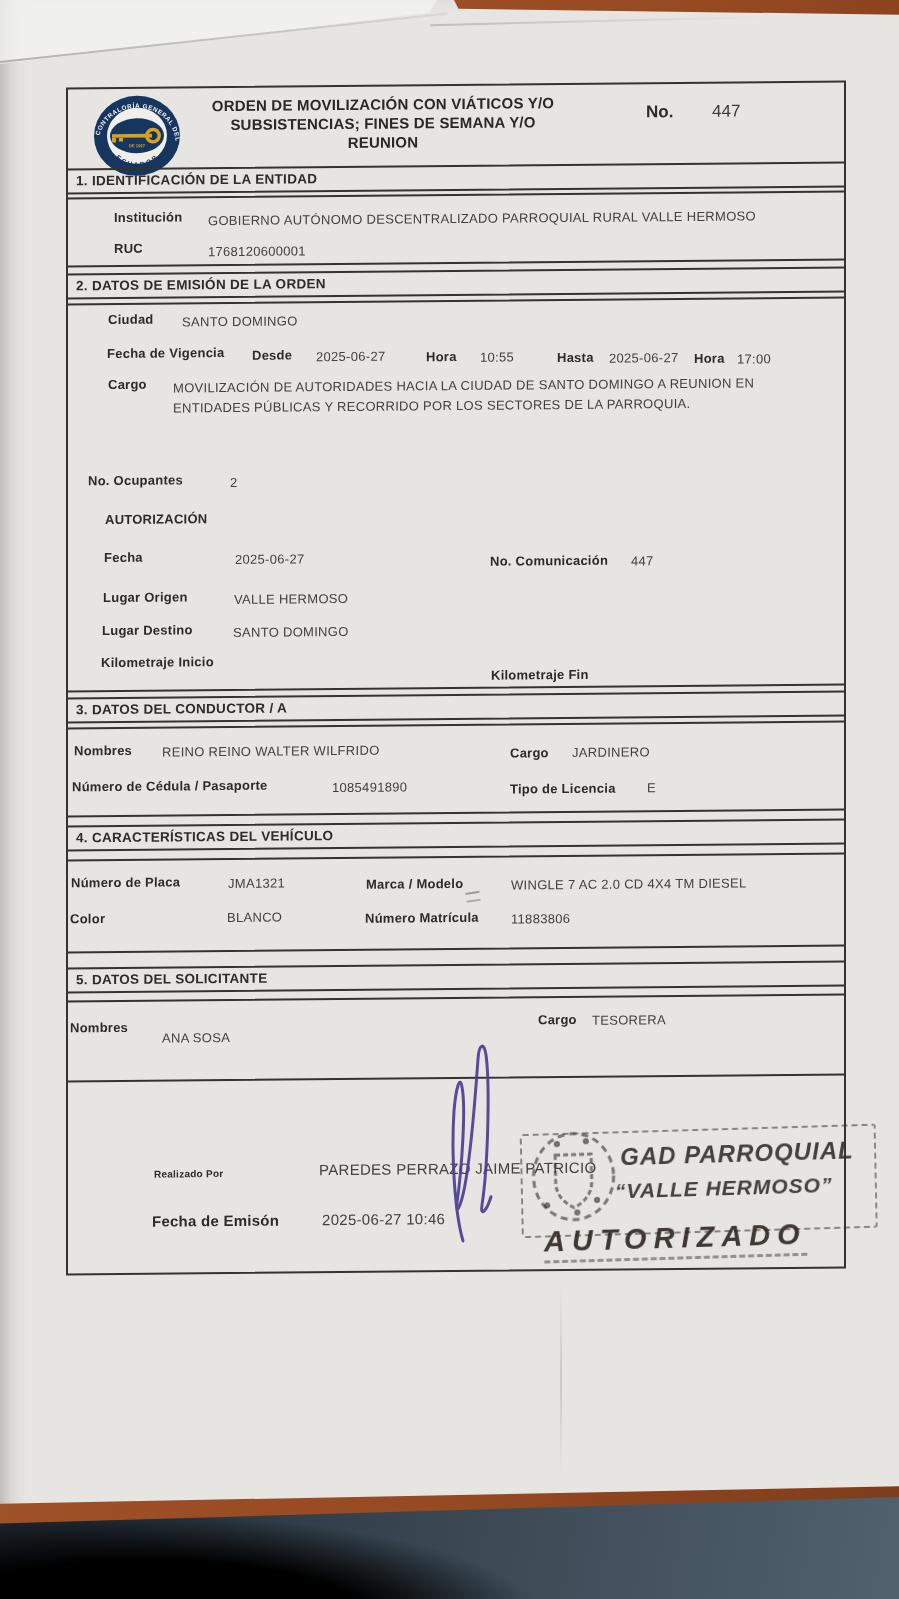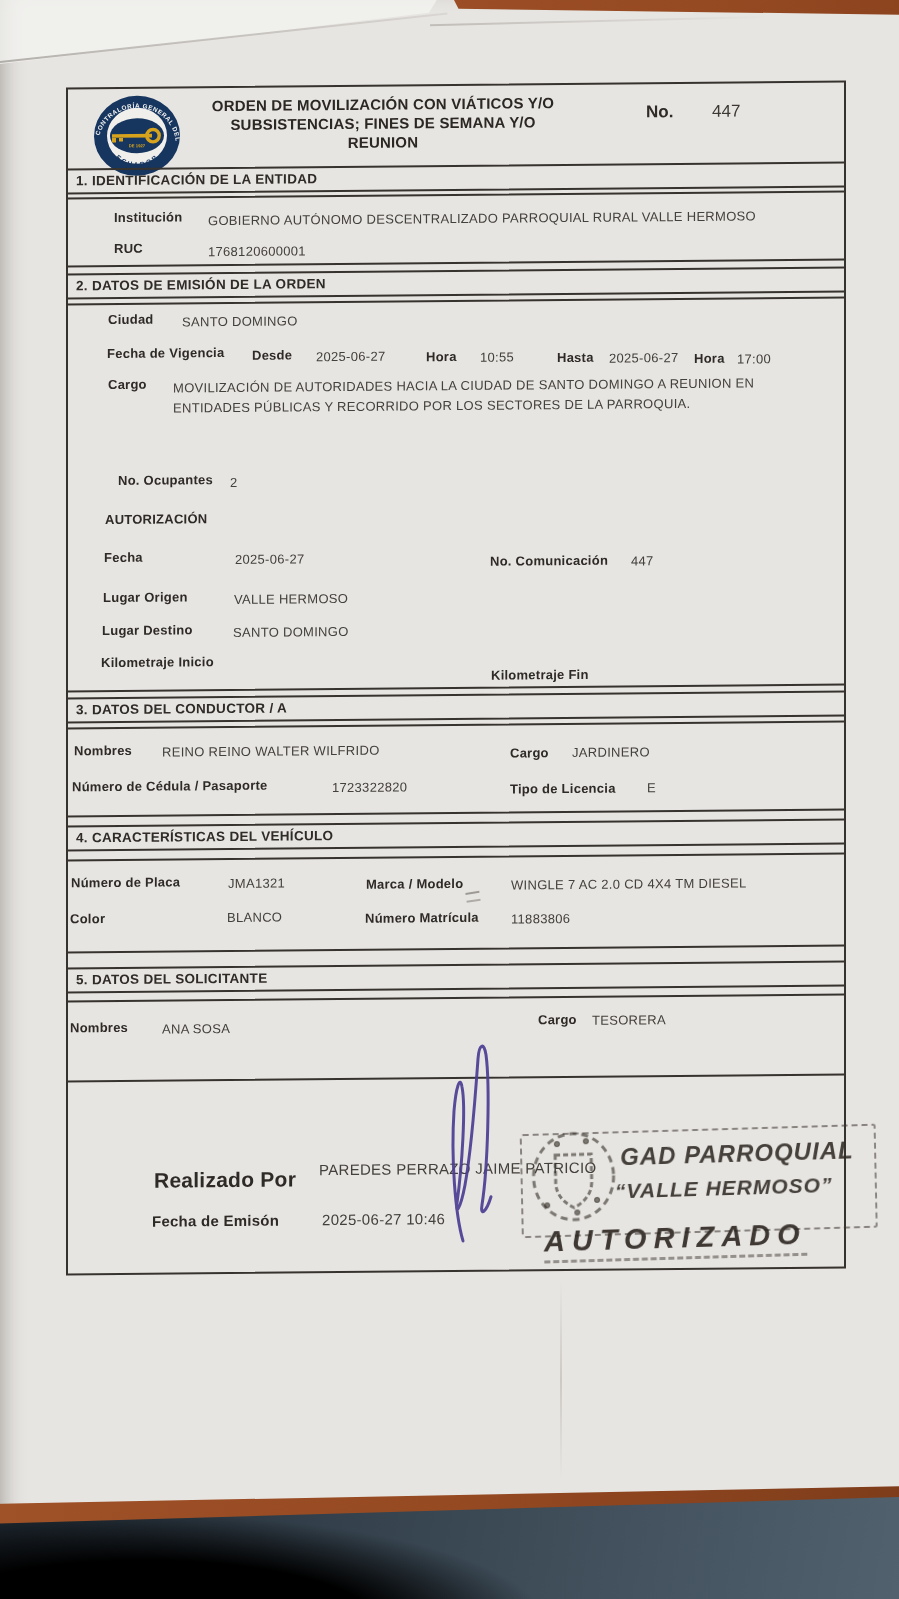--- a/index.html
+++ b/index.html
@@ -129,21 +129,21 @@
       <span class="lbl" style="left:489px;top:49px">Hasta</span>
       <span class="val" style="left:541px;top:50px">2025-06-27</span>
       <span class="lbl" style="left:626px;top:51px">Hora</span>
       <span class="val" style="left:669px;top:52px">17:00</span>
 
       <span class="lbl" style="left:40px;top:72px">Cargo</span>
       <div class="motivo" style="left:105px;top:74px">
         <span style="position:static">MOVILIZACIÓN DE AUTORIDADES HACIA LA CIUDAD DE SANTO DOMINGO A REUNION EN</span><br>
         <span style="position:static">ENTIDADES PÚBLICAS Y RECORRIDO POR LOS SECTORES DE LA PARROQUIA.</span></div>
 
-      <span class="lbl" style="left:50px;top:168px">No. Ocupantes</span>
+      <span class="lbl" style="left:20px;top:168px">No. Ocupantes</span>
       <span class="val" style="left:162px;top:171px">2</span>
 
       <span class="lbl" style="left:37px;top:207px">AUTORIZACIÓN</span>
 
       <span class="lbl" style="left:36px;top:245px">Fecha</span>
       <span class="val" style="left:167px;top:248px">2025-06-27</span>
       <span class="lbl" style="left:422px;top:252px">No. Comunicación</span>
       <span class="val" style="left:563px;top:253px">447</span>
 
       <span class="lbl" style="left:35px;top:285px">Lugar Origen</span>
@@ -157,21 +157,21 @@
     </div>
 
     <div class="band" style="top:608px">
       <span>3. DATOS DEL CONDUCTOR / A</span></div>
     <div class="bx" style="top:638px;height:86px">
       <span class="lbl" style="left:6px;top:14px">Nombres</span>
       <span class="val" style="left:94px;top:16px">REINO REINO WALTER WILFRIDO</span>
       <span class="lbl" style="left:442px;top:20px">Cargo</span>
       <span class="val" style="left:504px;top:20px">JARDINERO</span>
       <span class="lbl" style="left:4px;top:50px">Número de Cédula / Pasaporte</span>
-      <span class="val" style="left:264px;top:53px">1723322820</span>
+      <span class="val" style="left:264px;top:53px">1085491890</span>
       <span class="lbl" style="left:442px;top:56px">Tipo de Licencia</span>
       <span class="val" style="left:579px;top:56px">E</span>
     </div>
 
     <div class="band" style="top:736px">
       <span>4. CARACTERÍSTICAS DEL VEHÍCULO</span></div>
     <div class="bx" style="top:770px;height:90px">
       <span class="lbl" style="left:3px;top:14px">Número de Placa</span>
       <span class="val" style="left:160px;top:16px">JMA1321</span>
       <span class="lbl" style="left:298px;top:18px">Marca / Modelo</span>
@@ -179,26 +179,26 @@
       <span class="lbl" style="left:2px;top:50px">Color</span>
       <span class="val" style="left:159px;top:50px">BLANCO</span>
       <span class="lbl" style="left:297px;top:52px">Número Matrícula</span>
       <span class="val" style="left:443px;top:54px">11883806</span>
     </div>
 
     <div class="band" style="top:878px">
       <span>5. DATOS DEL SOLICITANTE</span></div>
     <div class="bx" style="top:911px;height:78px">
       <span class="lbl" style="left:2px;top:18px">Nombres</span>
-      <span class="val" style="left:94px;top:20px">ANA SOSA</span>
+      <span class="val" style="left:94px;top:29px">ANA SOSA</span>
       <span class="lbl" style="left:470px;top:14px">Cargo</span>
       <span class="val" style="left:524px;top:15px">TESORERA</span>
     </div>
 
-    <span class="lbl" style="left:86px;top:1080px;font-size:21px">Realizado Por</span>
+    <span class="lbl" style="left:86px;top:1080px;font-size:10px">Realizado Por</span>
     <span class="val" style="left:251px;top:1074px;font-size:15px">PAREDES PERRAZO JAIME PATRICIO</span>
     <span class="lbl" style="left:84px;top:1124px;font-size:15px">Fecha de Emisón</span>
     <span class="val" style="left:254px;top:1124px;font-size:15px">2025-06-27 10:46</span>
 
     <div class="stamp">
       <div class="stamp-box"></div>
       <svg style="left:8px;top:2px" width="98" height="100" viewBox="0 0 98 100">
         <g stroke="rgba(52,46,39,0.6)" fill="none">
           <ellipse cx="49" cy="46" rx="40" ry="43" stroke-width="3" stroke-dasharray="7 5"></ellipse>
           <path d="M31 24 h36 v27 c0 13 -8 21 -18 26 c-10 -5 -18 -13 -18 -26 z" stroke-width="3" stroke-dasharray="5 3"></path>

